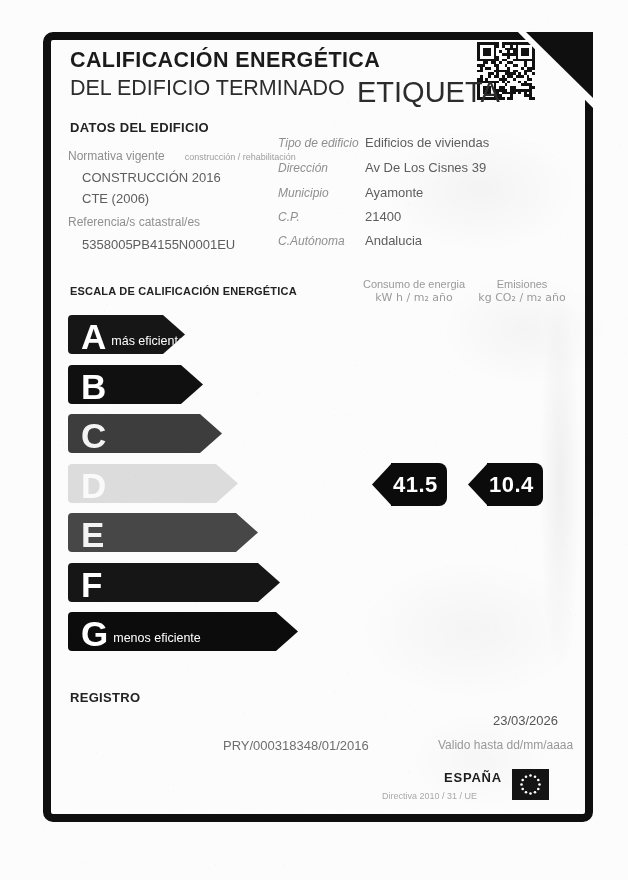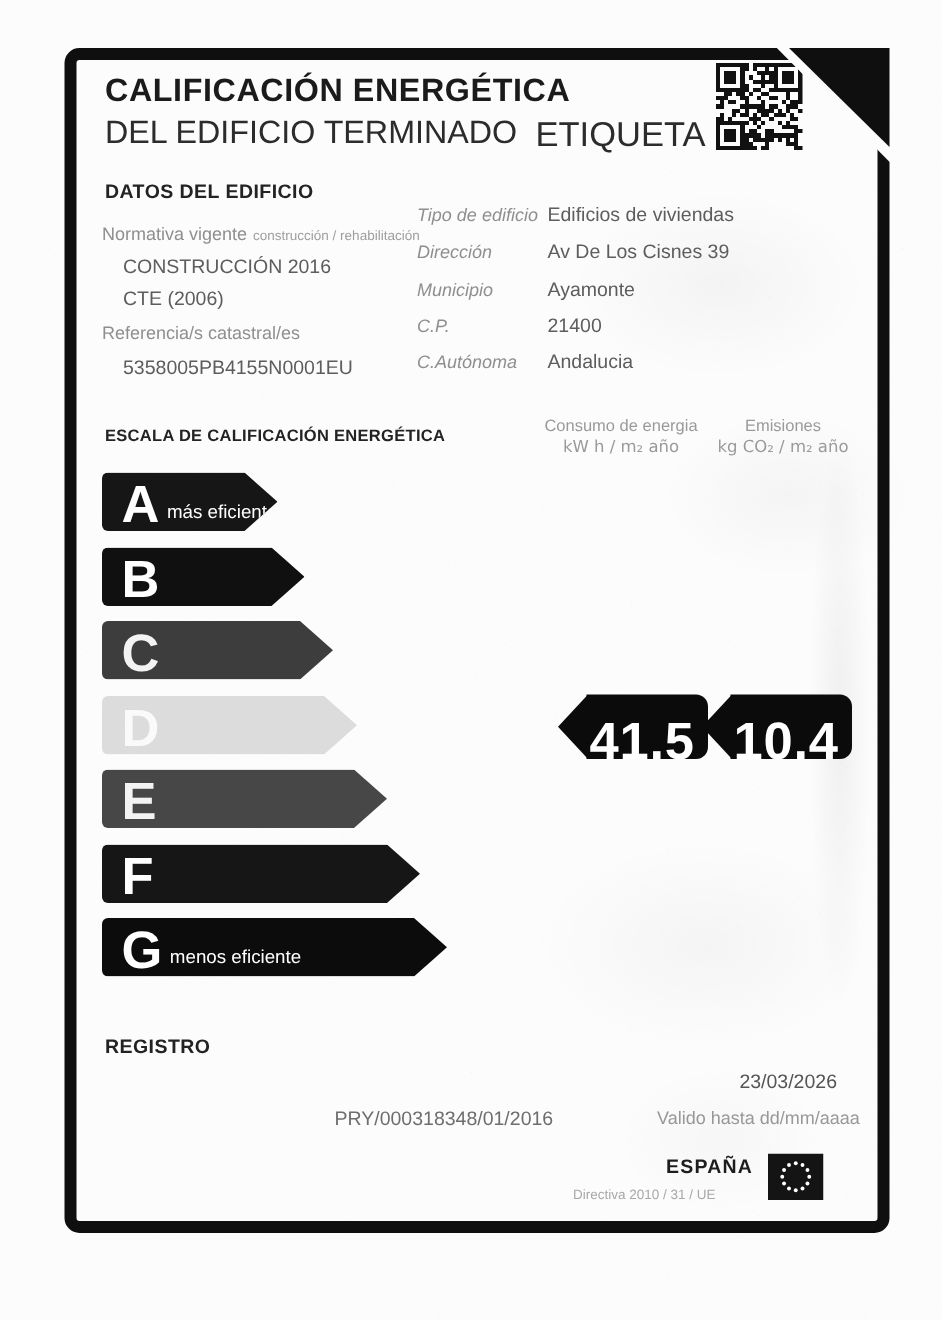--- a/index.html
+++ b/index.html
@@ -21,28 +21,28 @@
   }
   .frame{
     left:43px;top:32px;width:550px;height:790px;box-sizing:border-box;
     border:8px solid #0f0f0f;border-radius:10px;background:transparent;z-index:1;
   }
   .qr{left:477px;top:42px;width:58px;height:58px;z-index:2;}
   .corner{left:495px;top:23px;z-index:3;}
   
   .title1{left:70px;top:48px;font-size:21.5px;font-weight:bold;color:#1b1b1b;letter-spacing:.4px;z-index:4;}
   .title2{left:70px;top:76px;font-size:21.5px;color:#2c2c2c;z-index:4;}
-  .etiqueta{left:357px;top:76px;font-size:23px;color:#2c2c2c;z-index:4;}
+  .etiqueta{left:357px;top:76px;font-size:29px;color:#2c2c2c;z-index:4;}
   
   .sec{font-weight:bold;font-size:13px;color:#232323;letter-spacing:.3px;z-index:4;}
   .lbl{font-size:12px;color:#8f8f8f;z-index:4;}
   .lbl-sm{font-size:9px;color:#9e9e9e;}
   .val{font-size:13px;color:#5d5d5d;z-index:4;}
   .datos-title{left:70px;top:120px;}
-  .normativa{left:68px;top:149px;display:flex;align-items:baseline;gap:4px;}
+  .normativa{left:68px;top:149px;display:flex;align-items:baseline;gap:20px;}
   .construccion{left:82px;top:170px;}
   .cte{left:82px;top:191px;}
   .ref-lbl{left:68px;top:215px;}
   .ref-val{left:82px;top:237px;}
   .field-lbl{left:278px;width:84px;font-style:italic;}
   .field-val{left:365px;width:190px;}
   
   .escala-title{left:70px;top:285px;font-size:11px;letter-spacing:.2px;}
   .col-head{top:277px;text-align:center;font-size:11px;color:#9a9a9a;line-height:14px;z-index:4;}
   .col-head .units{font-family:"DejaVu Sans",sans-serif;}
@@ -58,22 +58,22 @@
   }
   .bar-letter{font-weight:bold;font-size:35px;line-height:35px;}
   .bar-note{font-size:12.5px;color:#fff;margin-left:5px;padding-bottom:6px;white-space:nowrap;}
   
   .tag{top:463px;height:43px;display:flex;align-items:stretch;z-index:4;}
   .tag-consumo{left:372px;}
   .tag-emisiones{left:468px;}
   .tag-tip{width:20px;background:#0b0b0b;clip-path:polygon(100% 0,100% 100%,0 50%);}
   .tag-body{
     background:#0b0b0b;border-radius:0 8px 8px 0;margin-left:-1px;
-    color:#fff;font-weight:bold;font-size:35px;line-height:43px;
-    padding:10px 9px 0 2px;letter-spacing:.5px;
+    color:#fff;font-weight:bold;font-size:22px;line-height:43px;
+    padding:0 9px 0 2px;letter-spacing:.5px;
   }
   
   .registro-title{left:70px;top:690px;}
   .fecha{left:458px;top:713px;width:100px;text-align:right;color:#555;}
   .expediente{left:187px;top:738px;color:#6e6e6e;margin-left:36px;}
   .valido{left:438px;top:738px;font-size:12px;color:#989898;z-index:4;}
   .espana{left:382px;top:770px;width:120px;text-align:right;font-size:13px;font-weight:bold;color:#1d1d1d;letter-spacing:.8px;z-index:4;}
   .directiva{left:382px;top:791px;width:120px;font-size:9px;color:#a8a8a8;z-index:4;}
   .eu-flag{left:512px;top:769px;width:37px;height:31px;z-index:4;}
   .grain{left:0;top:0;z-index:30;pointer-events:none;opacity:.10;}

